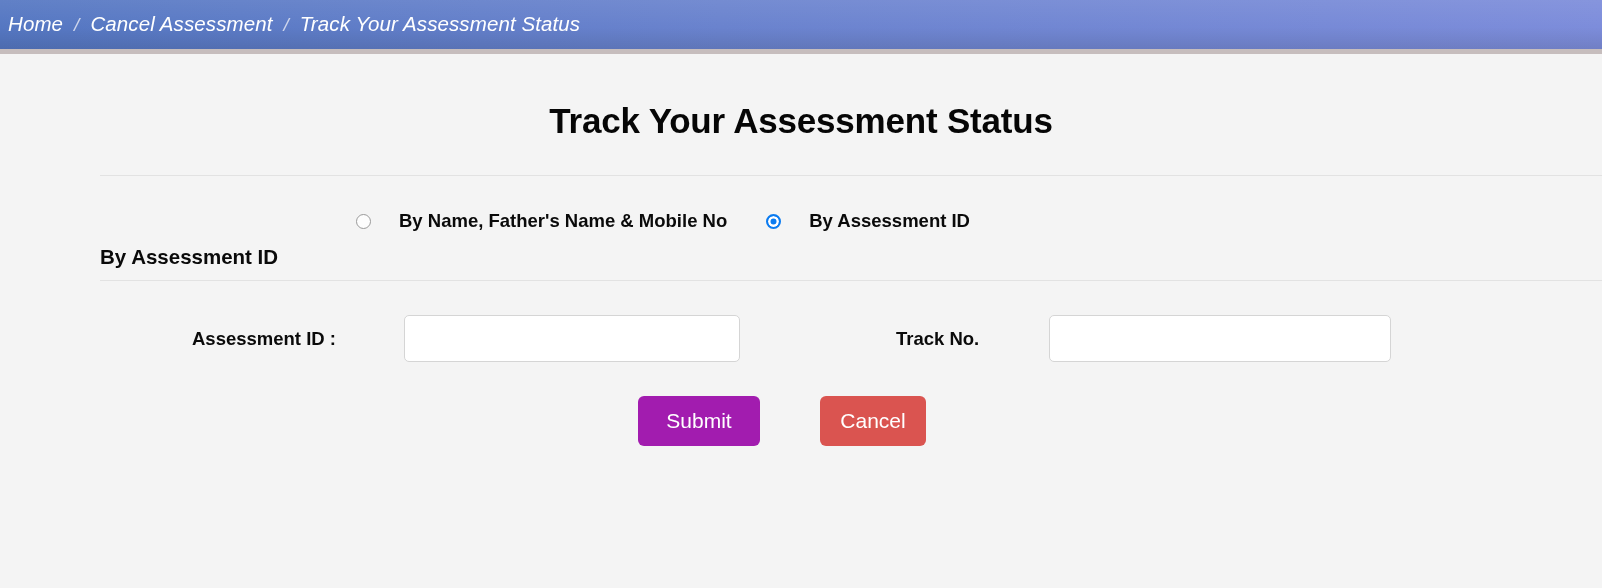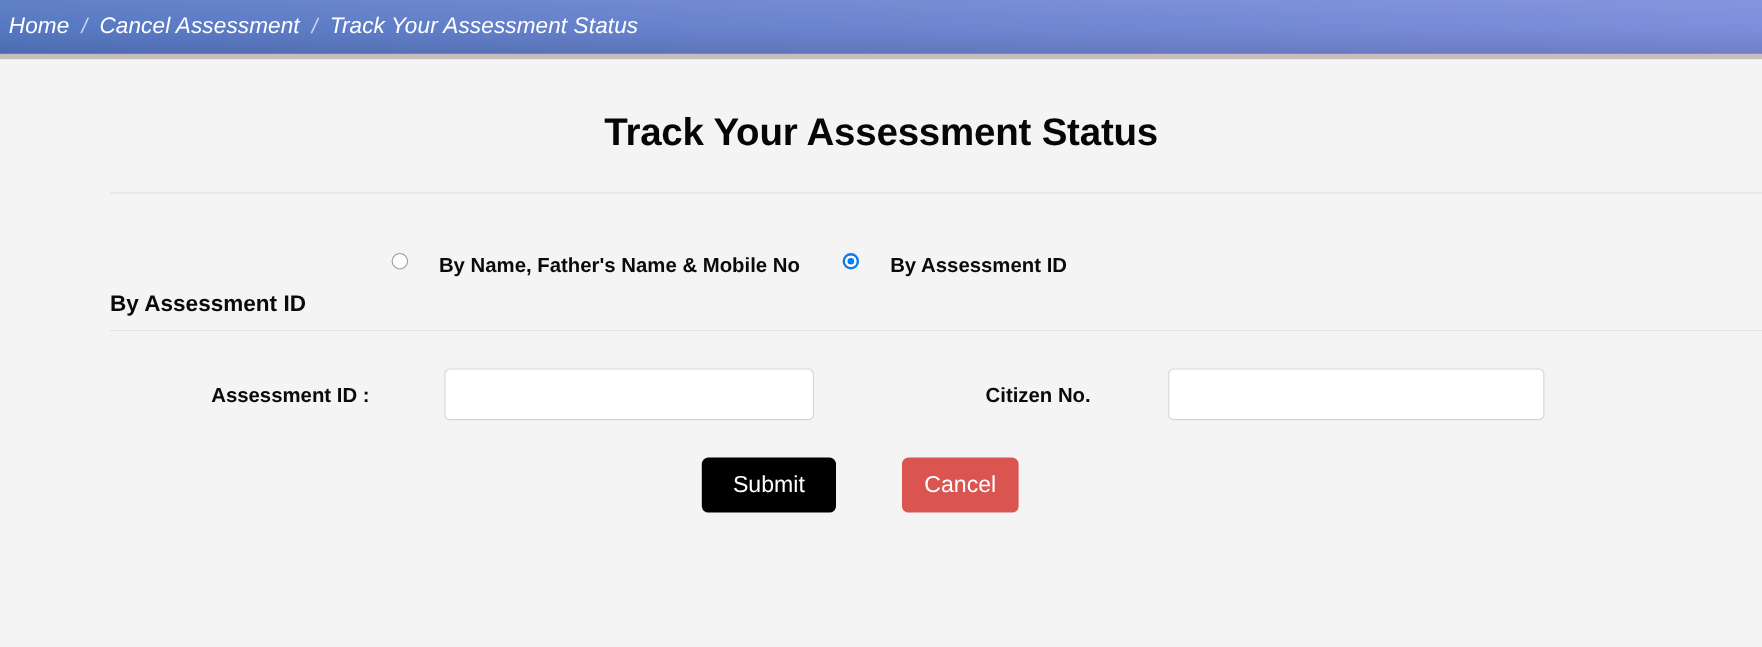--- a/index.html
+++ b/index.html
@@ -78,23 +78,22 @@
   
   .radio-row {
     display: flex;
     align-items: center;
     justify-content: center;
     margin-top: 34px;
     padding-right: 276px;
   }
   .radio-option {
     display: flex;
-    align-items: flex-start;
+    align-items: center;
     white-space: nowrap;
-    margin-top: 20px;
   }
   .radio-option + .radio-option { margin-left: 39px; }
 
   .radio-dot {
     width: 15px;
     height: 15px;
     border-radius: 50%;
     box-sizing: border-box;
     flex: 0 0 auto;
     display: inline-block;
@@ -170,21 +169,21 @@
     color: #ffffff;
     border: none;
     border-radius: 6px;
     padding: 0;
     height: 50px;
     cursor: pointer;
     line-height: 50px;
     text-align: center;
   }
   .btn-submit {
-    background: #000000;
+    background: #a21caf;
     width: 122px;
   }
   .btn-cancel {
     background: #da5450;
     width: 106px;
     margin-left: 60px;
   }
 </style>
 </head>
 <body>
@@ -217,21 +216,21 @@
 
   </div>
 
   <div class="section-title">By Assessment ID</div>
   <hr class="divider">
 
   <div class="form-row">
     <span class="field-label label-assessment">Assessment ID :</span>
     <input class="text-input input-assessment" type="text" placeholder="" style="">
 
-    <span class="field-label label-mobile">Citizen No.</span>
+    <span class="field-label label-mobile">Track No.</span>
     <input class="text-input input-mobile" type="text" placeholder="" style="">
   </div>
 
   <div class="button-row">
     <button class="btn btn-submit">Submit</button>
     <button class="btn btn-cancel">Cancel</button>
   </div>
 
 </div>
 

